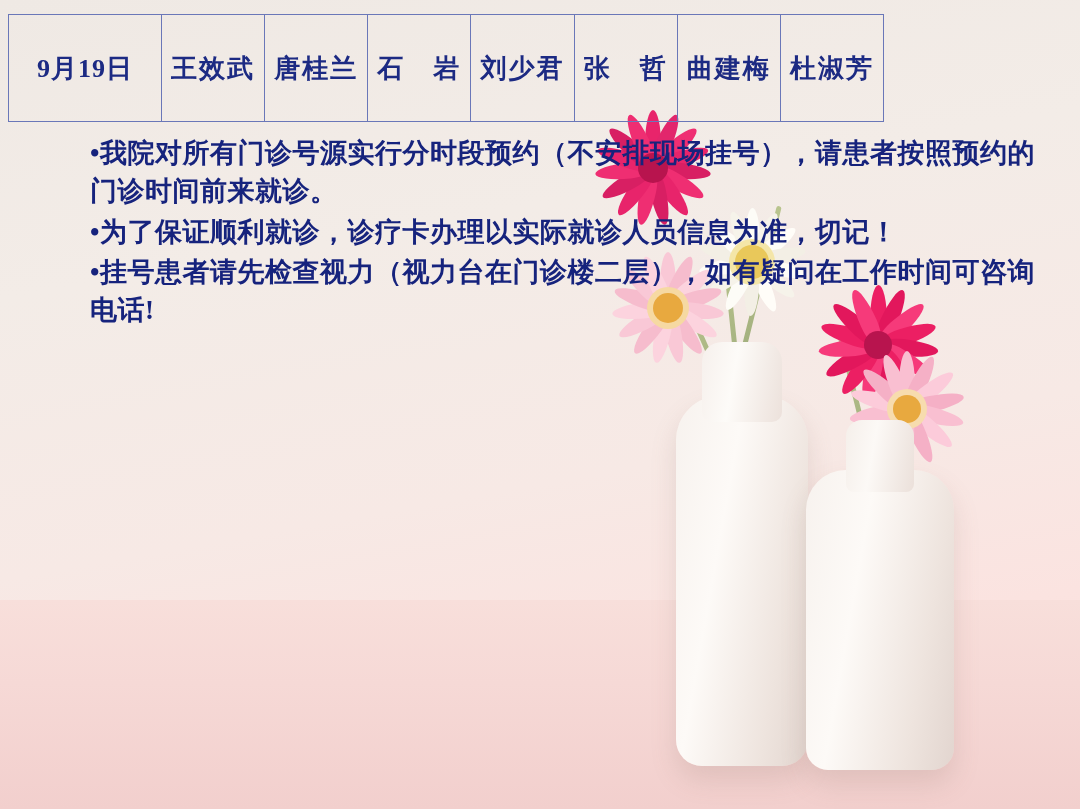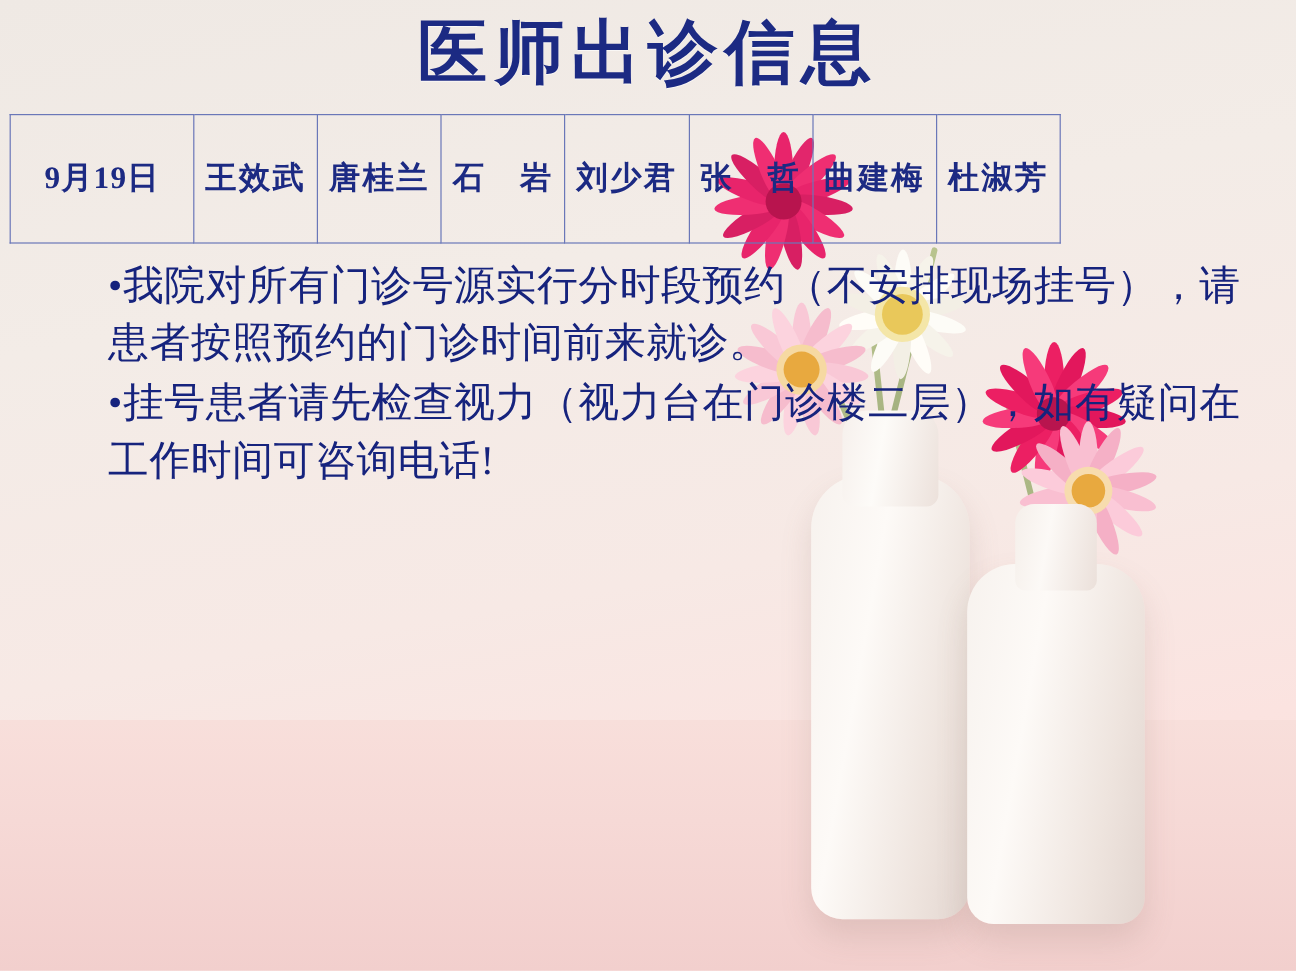--- a/index.html
+++ b/index.html
@@ -135,22 +135,22 @@
     letter-spacing: 2px;
     background: transparent;
   }
   table.schedule td.date {
     width: 150px;
     letter-spacing: 1px;
   }
   .notes {
     margin: 12px 24px 0 90px;
     color: #16237d;
-    font-size: 34px;
-    font-weight: normal;
+    font-size: 27px;
+    font-weight: bold;
     line-height: 1.42;
     letter-spacing: 0.5px;
   }
   .note-line {
     margin: 0 0 2px 0;
     text-indent: 0;
   }
 </style>
 </head>
 <body>
@@ -272,36 +272,36 @@
     <div class="vase vase-big">
         <div class="neck"></div>
       </div>
     <div class="vase vase-small">
         <div class="neck"></div>
       </div>
   </div>
 
   <div class="content">
 
-    <div class="title">医师出诊信息</div>
 
     <table class="schedule">
       <tbody>
         <tr>
           <td class="date">9月19日</td>
           <td>王效武</td>
           <td>唐桂兰</td>
           <td>石　岩</td>
           <td>刘少君</td>
           <td>张　哲</td>
           <td>曲建梅</td>
           <td>杜淑芳</td>
         </tr>
       </tbody>
     </table>
 
     <div class="notes">
       <p class="note-line">•我院对所有门诊号源实行分时段预约（不安排现场挂号），请患者按照预约的门诊时间前来就诊。</p>
+      <p class="note-line">•为了保证顺利就诊，诊疗卡办理以实际就诊人员信息为准，切记！</p>
       <p class="note-line">•挂号患者请先检查视力（视力台在门诊楼二层），如有疑问在工作时间可咨询电话!</p>
     </div>
 
   </div>
 </div>
 
 </body></html>

